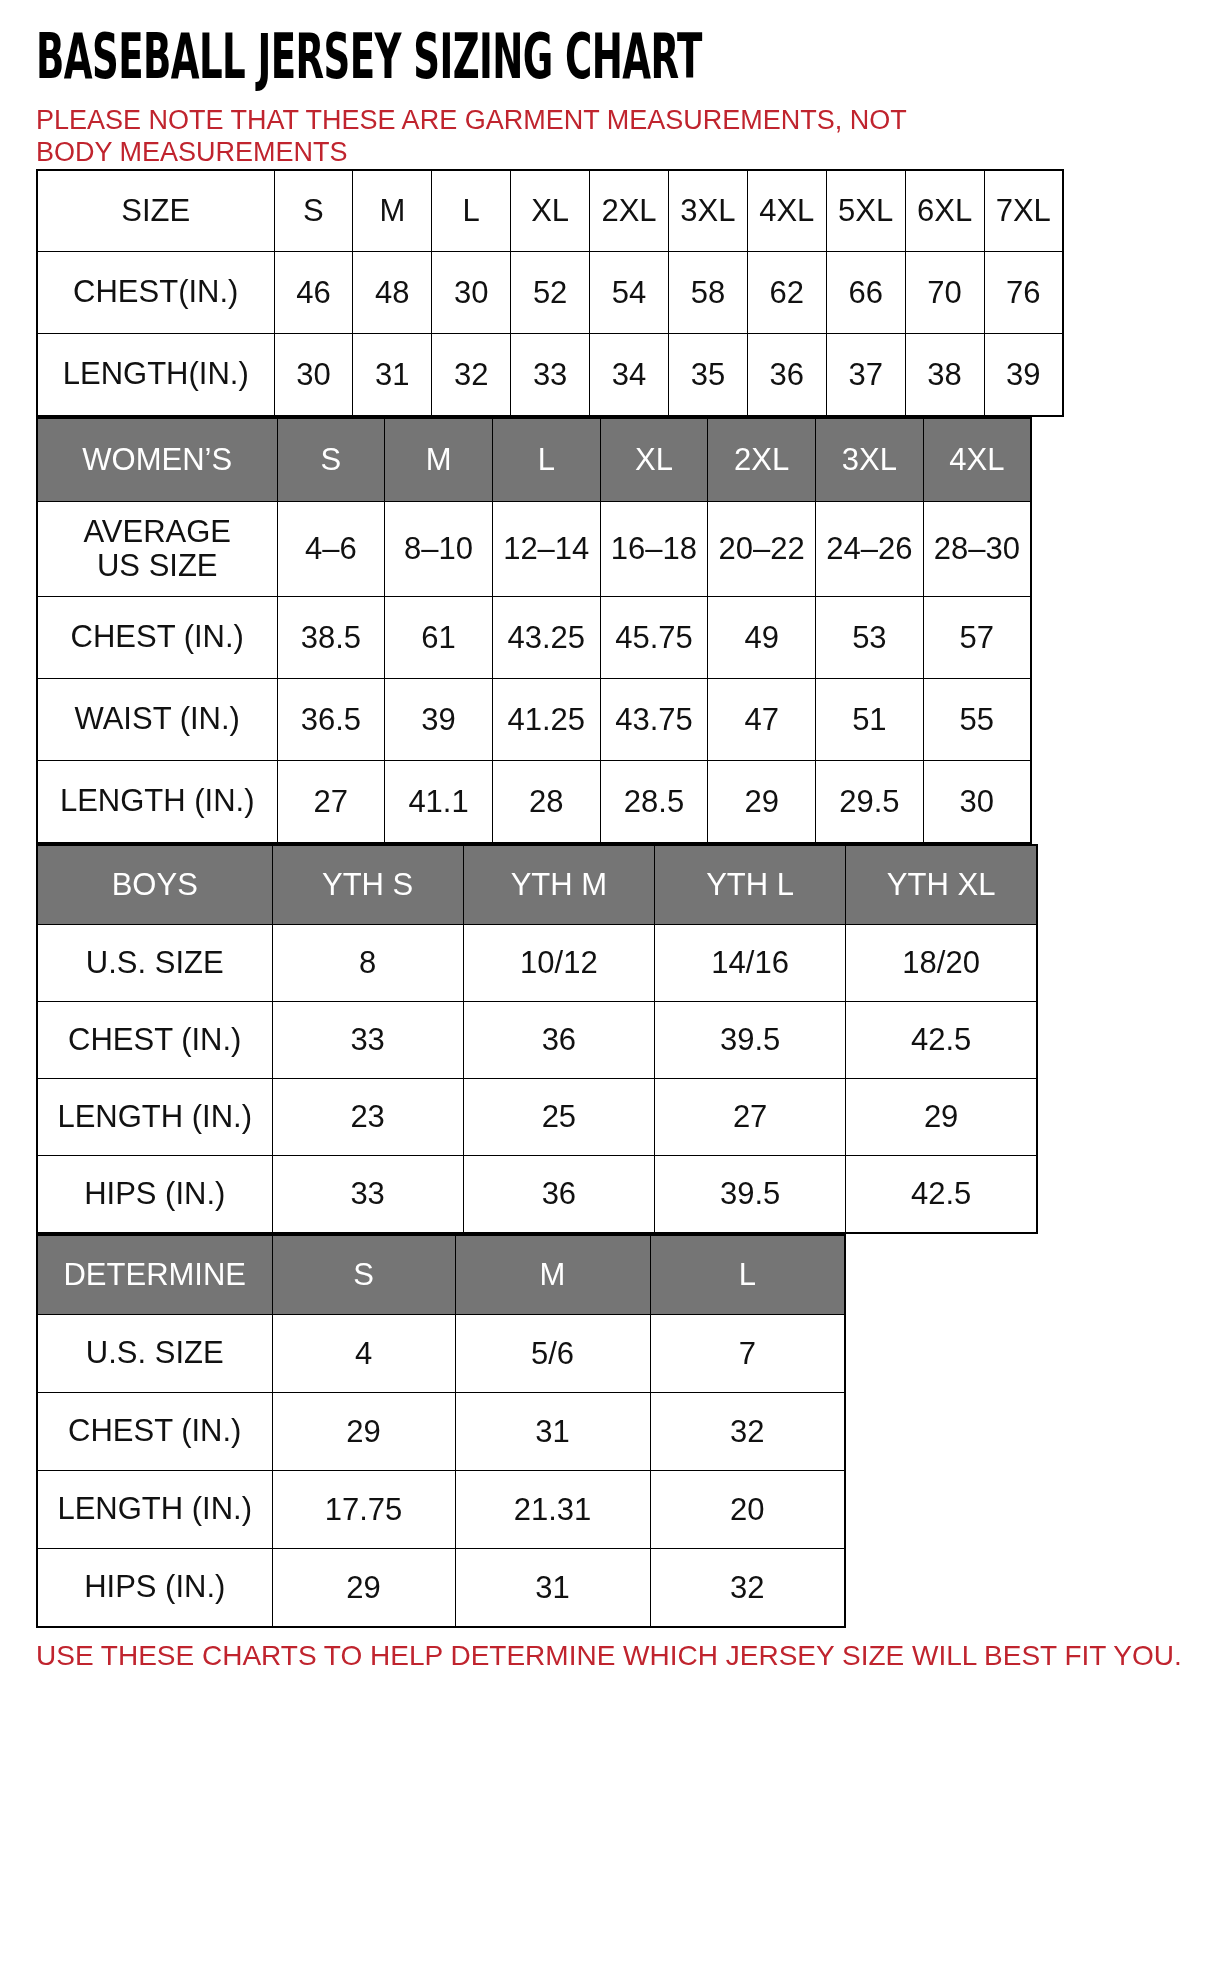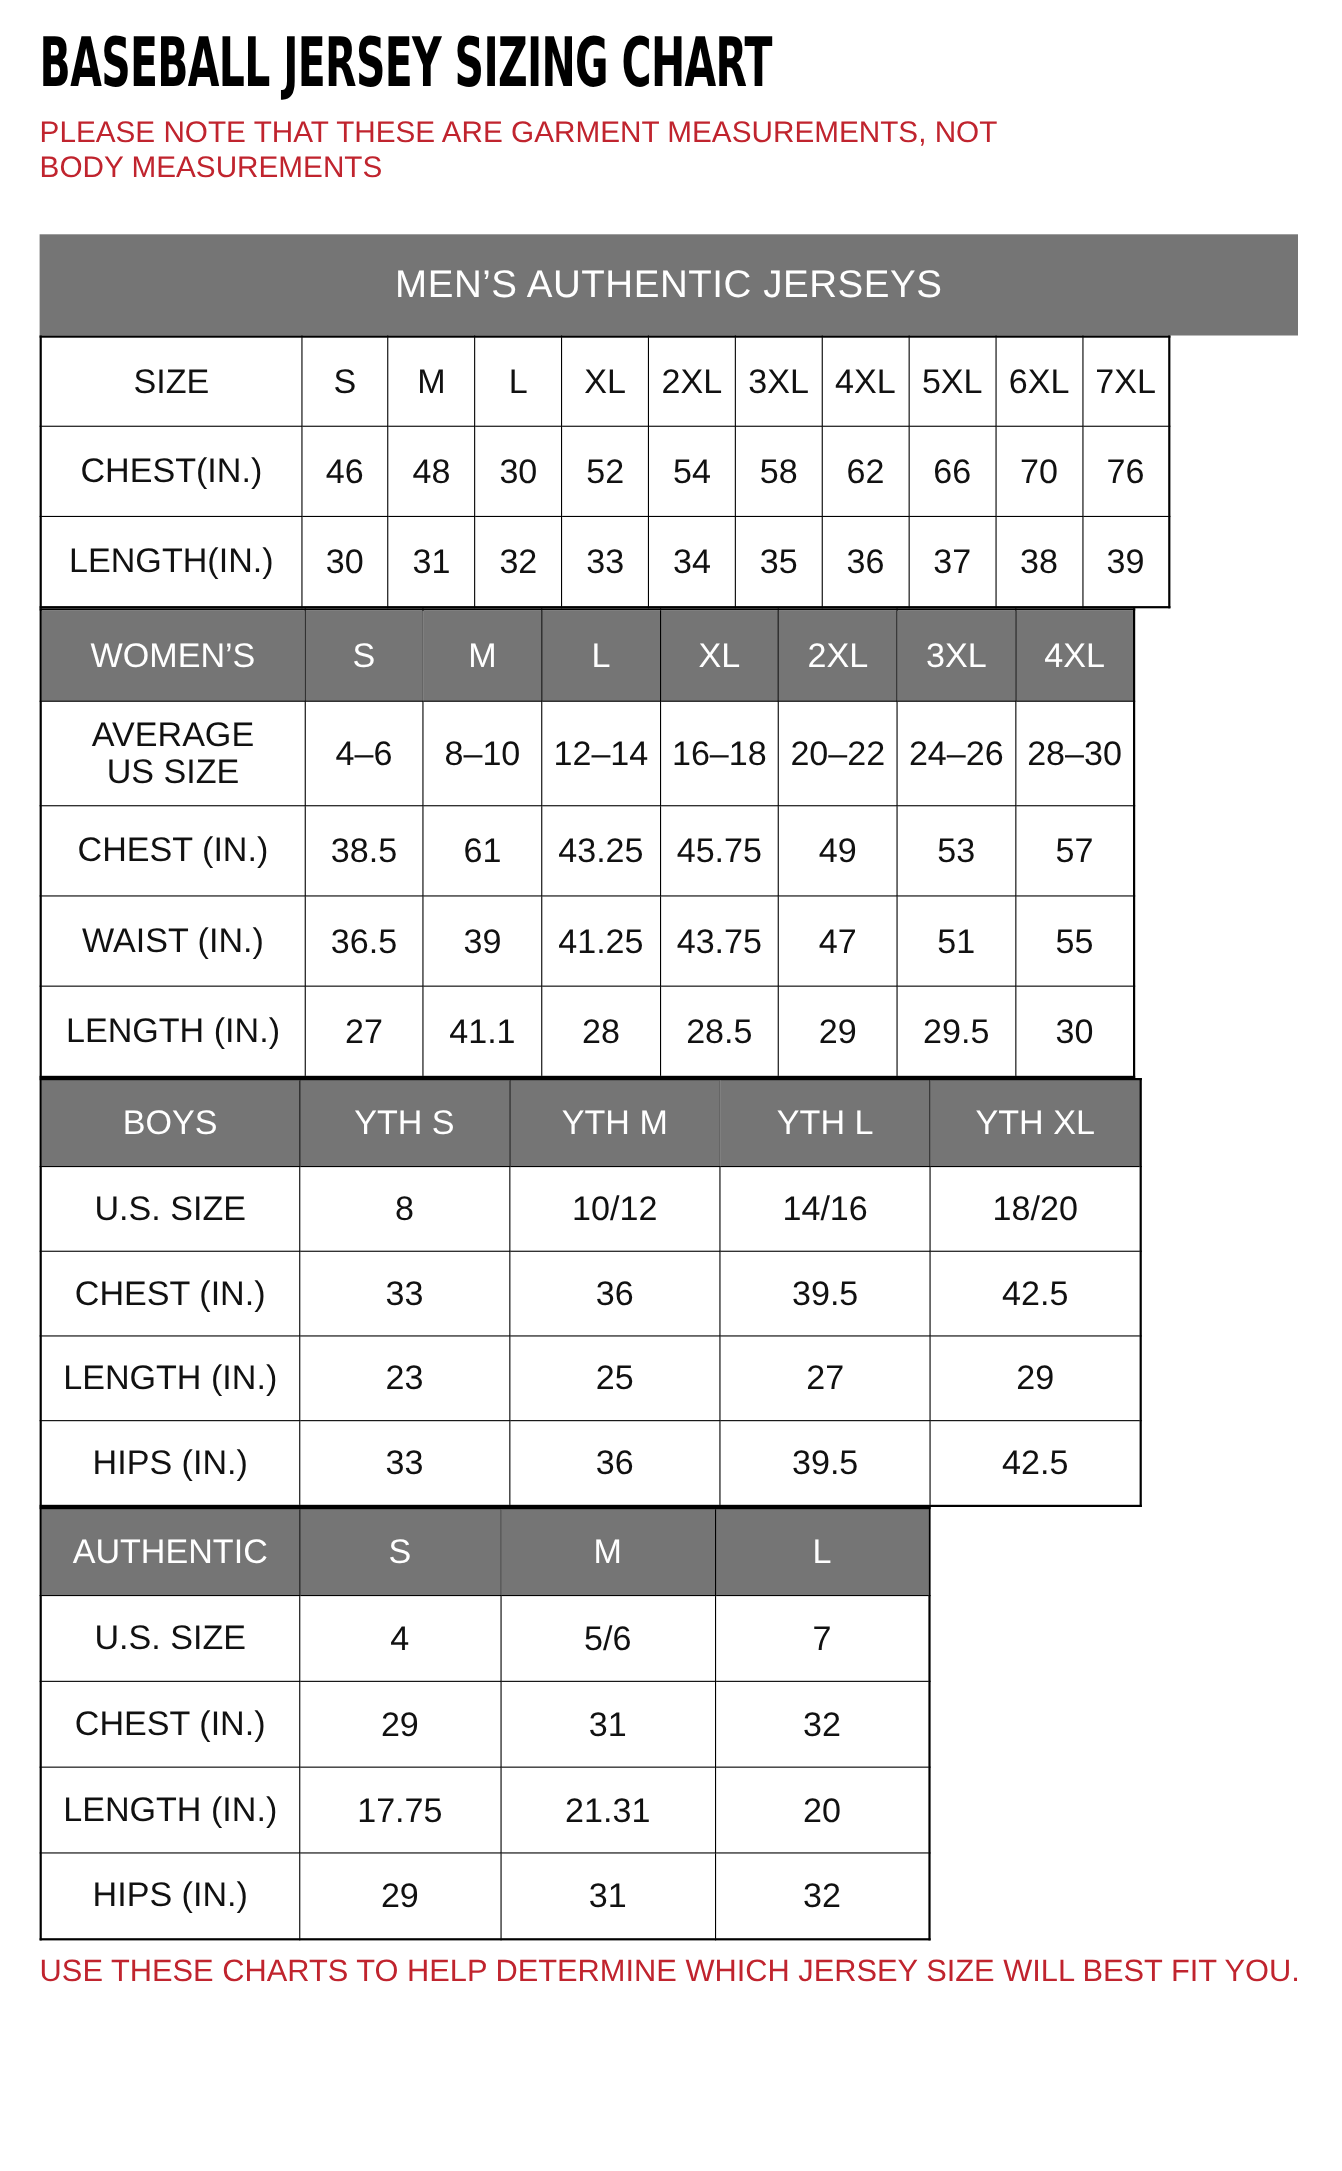--- a/index.html
+++ b/index.html
@@ -97,21 +97,20 @@
 </style>
 </head>
 <body>
 
 <div class="page">
 
   <h1 class="title">BASEBALL JERSEY SIZING CHART</h1>
 
   <p class="note">PLEASE NOTE THAT THESE ARE GARMENT MEASUREMENTS, NOT BODY MEASUREMENTS</p>
 
-  <div class="banner">MEN’S AUTHENTIC JERSEYS</div>
   <table class="sizes mens">
     <colgroup>
         <col style="width:237px">
         <col>
         <col>
         <col>
         <col>
         <col>
         <col>
         <col>
@@ -277,21 +276,21 @@
 
   <table class="sizes preschool">
     <colgroup>
         <col style="width:235px">
         <col style="width:183px">
         <col>
         <col>
       </colgroup>
     <tbody>
       <tr>
-        <th class="gh">AUTHENTIC</th>
+        <th class="gh">DETERMINE</th>
         <th class="gh">S</th>
         <th class="gh">M</th>
         <th class="gh gh-last">L</th>
       </tr>
       <tr>
         <td class="lbl">U.S. SIZE</td>
         <td>4</td>
         <td>5/6</td>
         <td>7</td>
       </tr>

